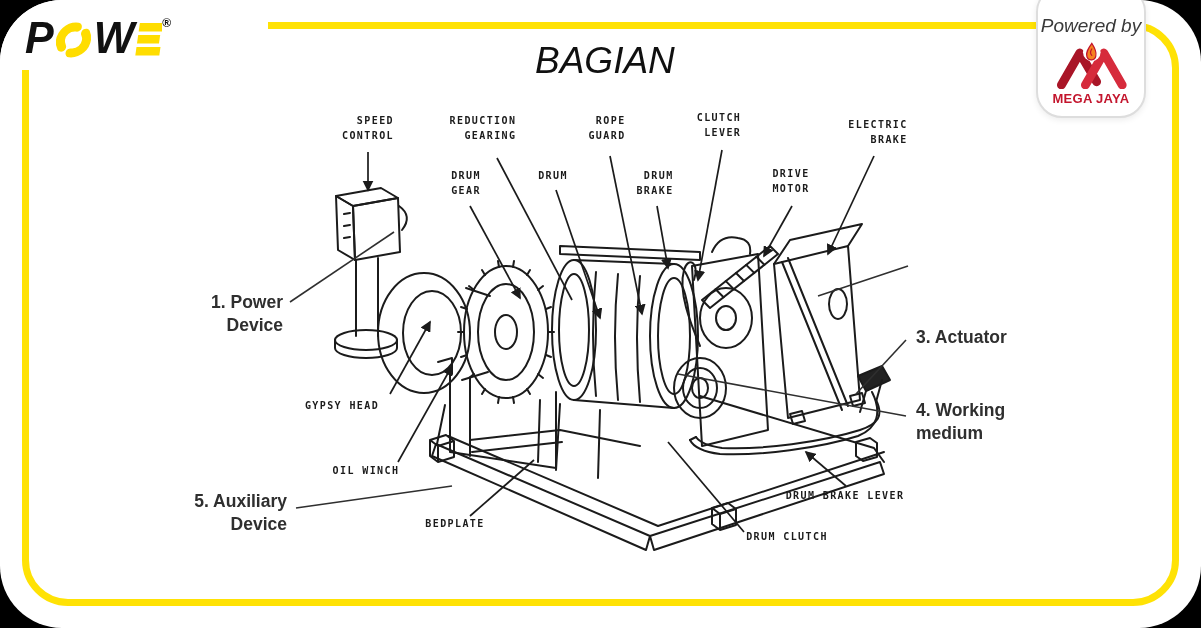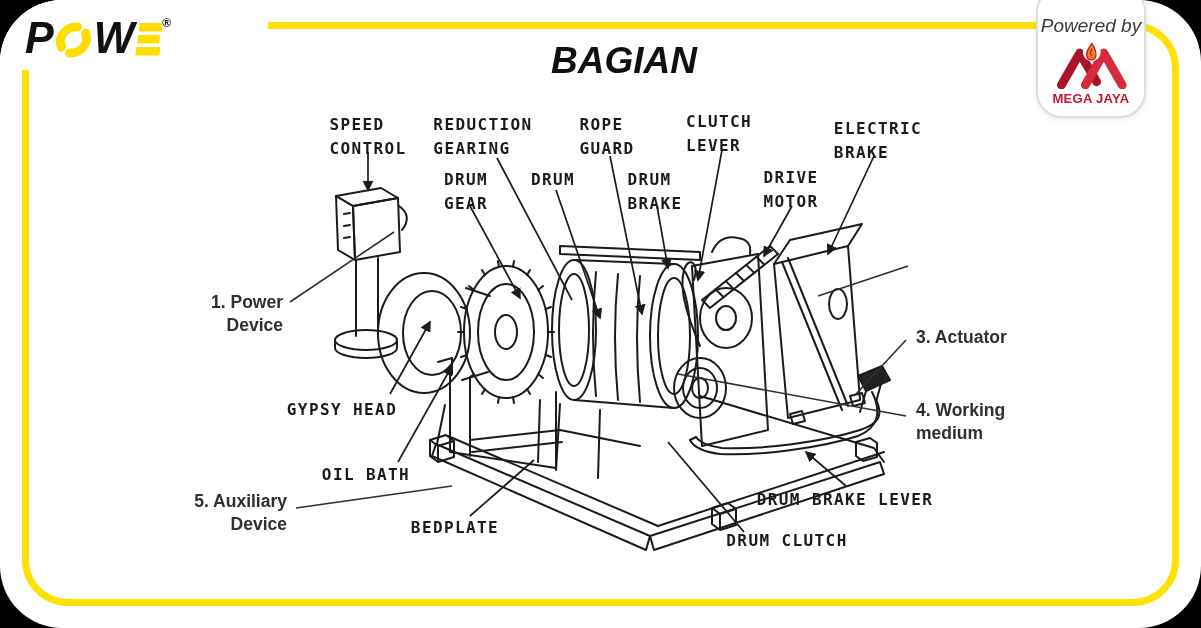--- a/index.html
+++ b/index.html
@@ -15,38 +15,38 @@
   .logo-mask{position:absolute;left:0;top:0;width:268px;height:70px;background:#fff;}
   
   .logo{position:absolute;left:25px;top:14px;display:flex;align-items:center;height:48px;}
   .logo .blk{
     font-weight:bold;font-style:italic;font-size:43px;letter-spacing:-2px;
     color:#111;line-height:1;transform:scaleY(1.02);
   }
   .logo svg{display:block;}
   .logo .reg{font-size:12px;font-weight:bold;color:#111;align-self:flex-start;margin-top:2px;}
   
-  .title{position:absolute;left:551px;top:40px;display:flex;align-items:center;
-    font-weight:bold;font-style:italic;font-size:37px;color:#101010;white-space:nowrap;}
+  .title{position:absolute;left:535px;top:40px;display:flex;align-items:center;
+    font-weight:normal;font-style:italic;font-size:37px;color:#101010;white-space:nowrap;}
   .title .hl{position:relative;display:inline-block;margin-left:12px;padding:3px 14px 5px 10px;}
   .title .hl::before{content:"";position:absolute;inset:0;background:#FFE604;transform:skewX(-10deg);}
   .title .hl span{position:relative;}
   
   .badge{
     position:absolute;left:1036px;top:-14px;width:110px;height:132px;background:#fff;
     border:2px solid #DDDDDD;border-radius:26px;box-sizing:border-box;
     display:flex;flex-direction:column;align-items:center;justify-content:flex-end;
     padding-bottom:10px;box-shadow:0 2px 6px rgba(0,0,0,.08);
   }
   .badge .pby{font-style:italic;font-size:19px;color:#3a3a3a;margin-bottom:4px;}
   .badge .brand{font-weight:bold;font-size:13px;letter-spacing:.3px;color:#C3152D;margin-top:2px;}
   
   .plabel{
-    position:absolute;transform:translateX(-50%);text-align:left;
-    font-family:"DejaVu Sans Mono",monospace;font-weight:bold;font-size:16px;
+    position:absolute;transform:translateX(-50%);text-align:right;
+    font-family:"DejaVu Sans Mono",monospace;font-weight:bold;font-size:10px;
     letter-spacing:1.4px;line-height:1.5;color:#1b1b1b;white-space:pre-line;
   }
   .callout{
     position:absolute;font-weight:bold;font-size:17.5px;line-height:1.3;
     color:#2F2F2F;white-space:pre-line;
   }
   .svg-layer{position:absolute;left:0;top:0;}
 </style>
 </head>
 <body>
@@ -203,21 +203,21 @@
   <div class="plabel" style="left:878px;top:117px;">ELECTRIC
 BRAKE</div>
   <div class="plabel" style="left:466px;top:168px;">DRUM
 GEAR</div>
   <div class="plabel" style="left:553px;top:168px;">DRUM</div>
   <div class="plabel" style="left:655px;top:168px;">DRUM
 BRAKE</div>
   <div class="plabel" style="left:791px;top:166px;">DRIVE
 MOTOR</div>
   <div class="plabel" style="left:342px;top:398px;">GYPSY HEAD</div>
-  <div class="plabel" style="left:366px;top:463px;">OIL BATH</div>
+  <div class="plabel" style="left:366px;top:463px;">OIL WINCH</div>
   <div class="plabel" style="left:455px;top:516px;">BEDPLATE</div>
   <div class="plabel" style="left:787px;top:529px;">DRUM CLUTCH</div>
   <div class="plabel" style="left:845px;top:488px;">DRUM BRAKE LEVER</div>
 
   <div class="callout" style="left:170px;top:291px;width:113px;text-align:right;">1. Power
 Device</div>
   <div class="callout" style="left:916px;top:326px;">3. Actuator</div>
   <div class="callout" style="left:916px;top:399px;">4. Working
 medium</div>
   <div class="callout" style="left:150px;top:490px;width:137px;text-align:right;">5. Auxiliary

